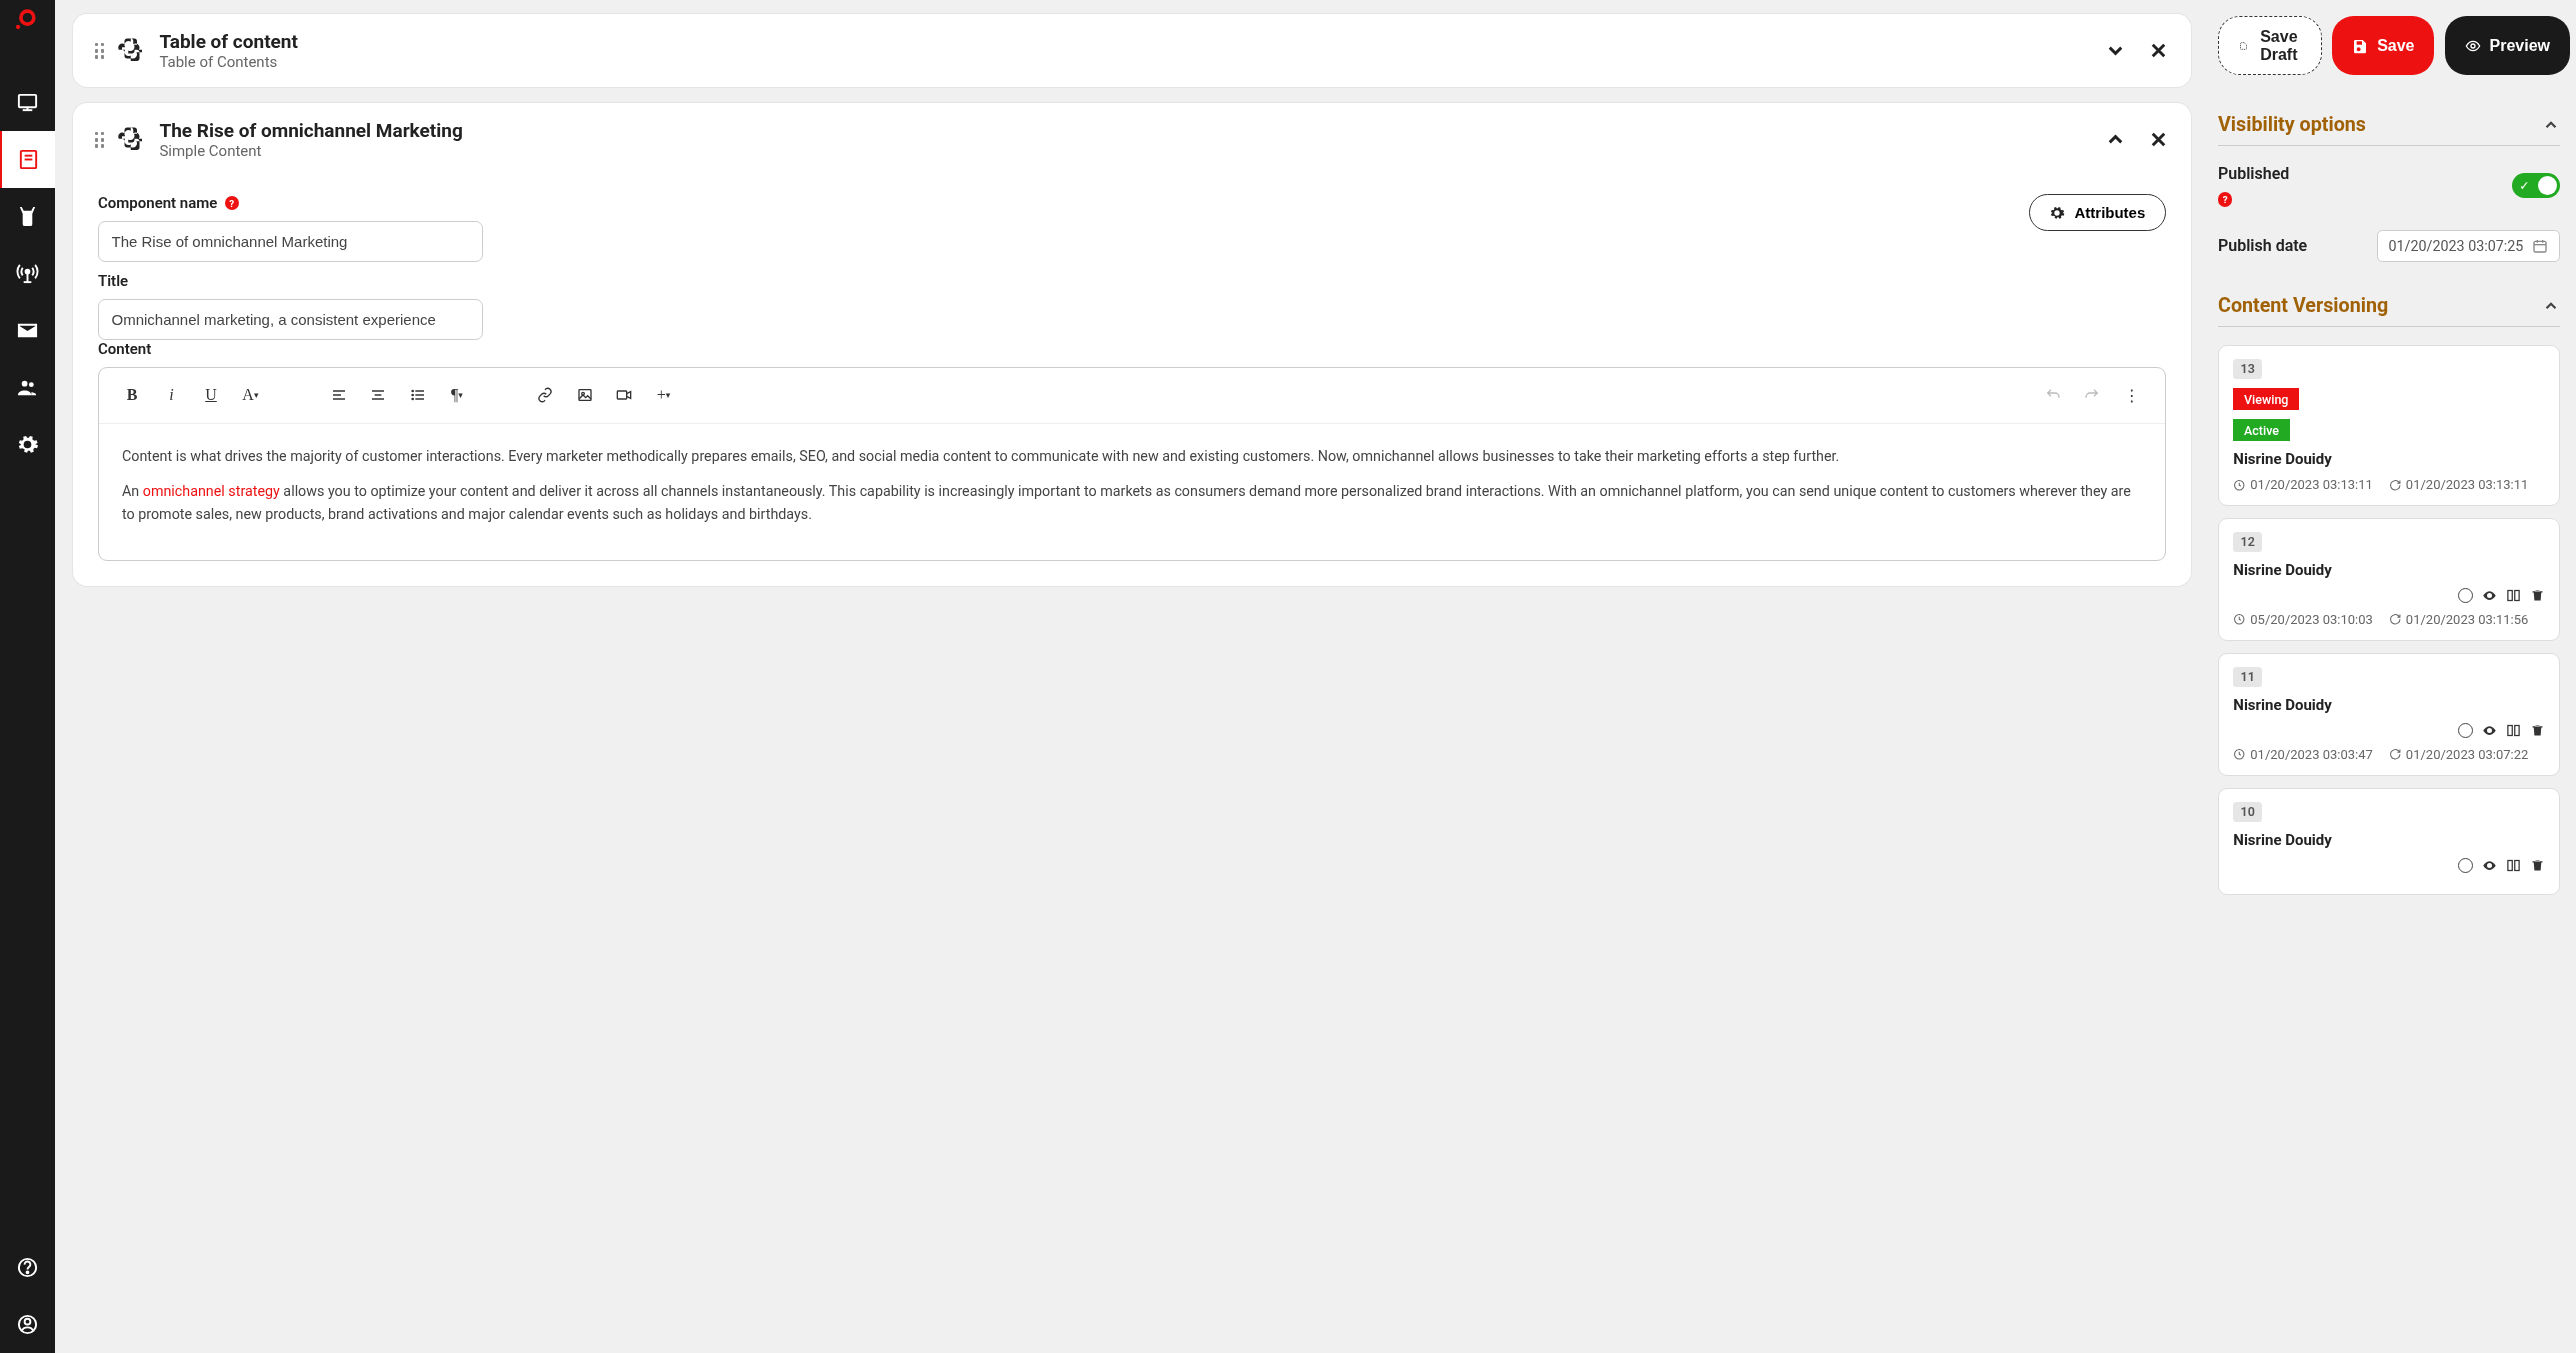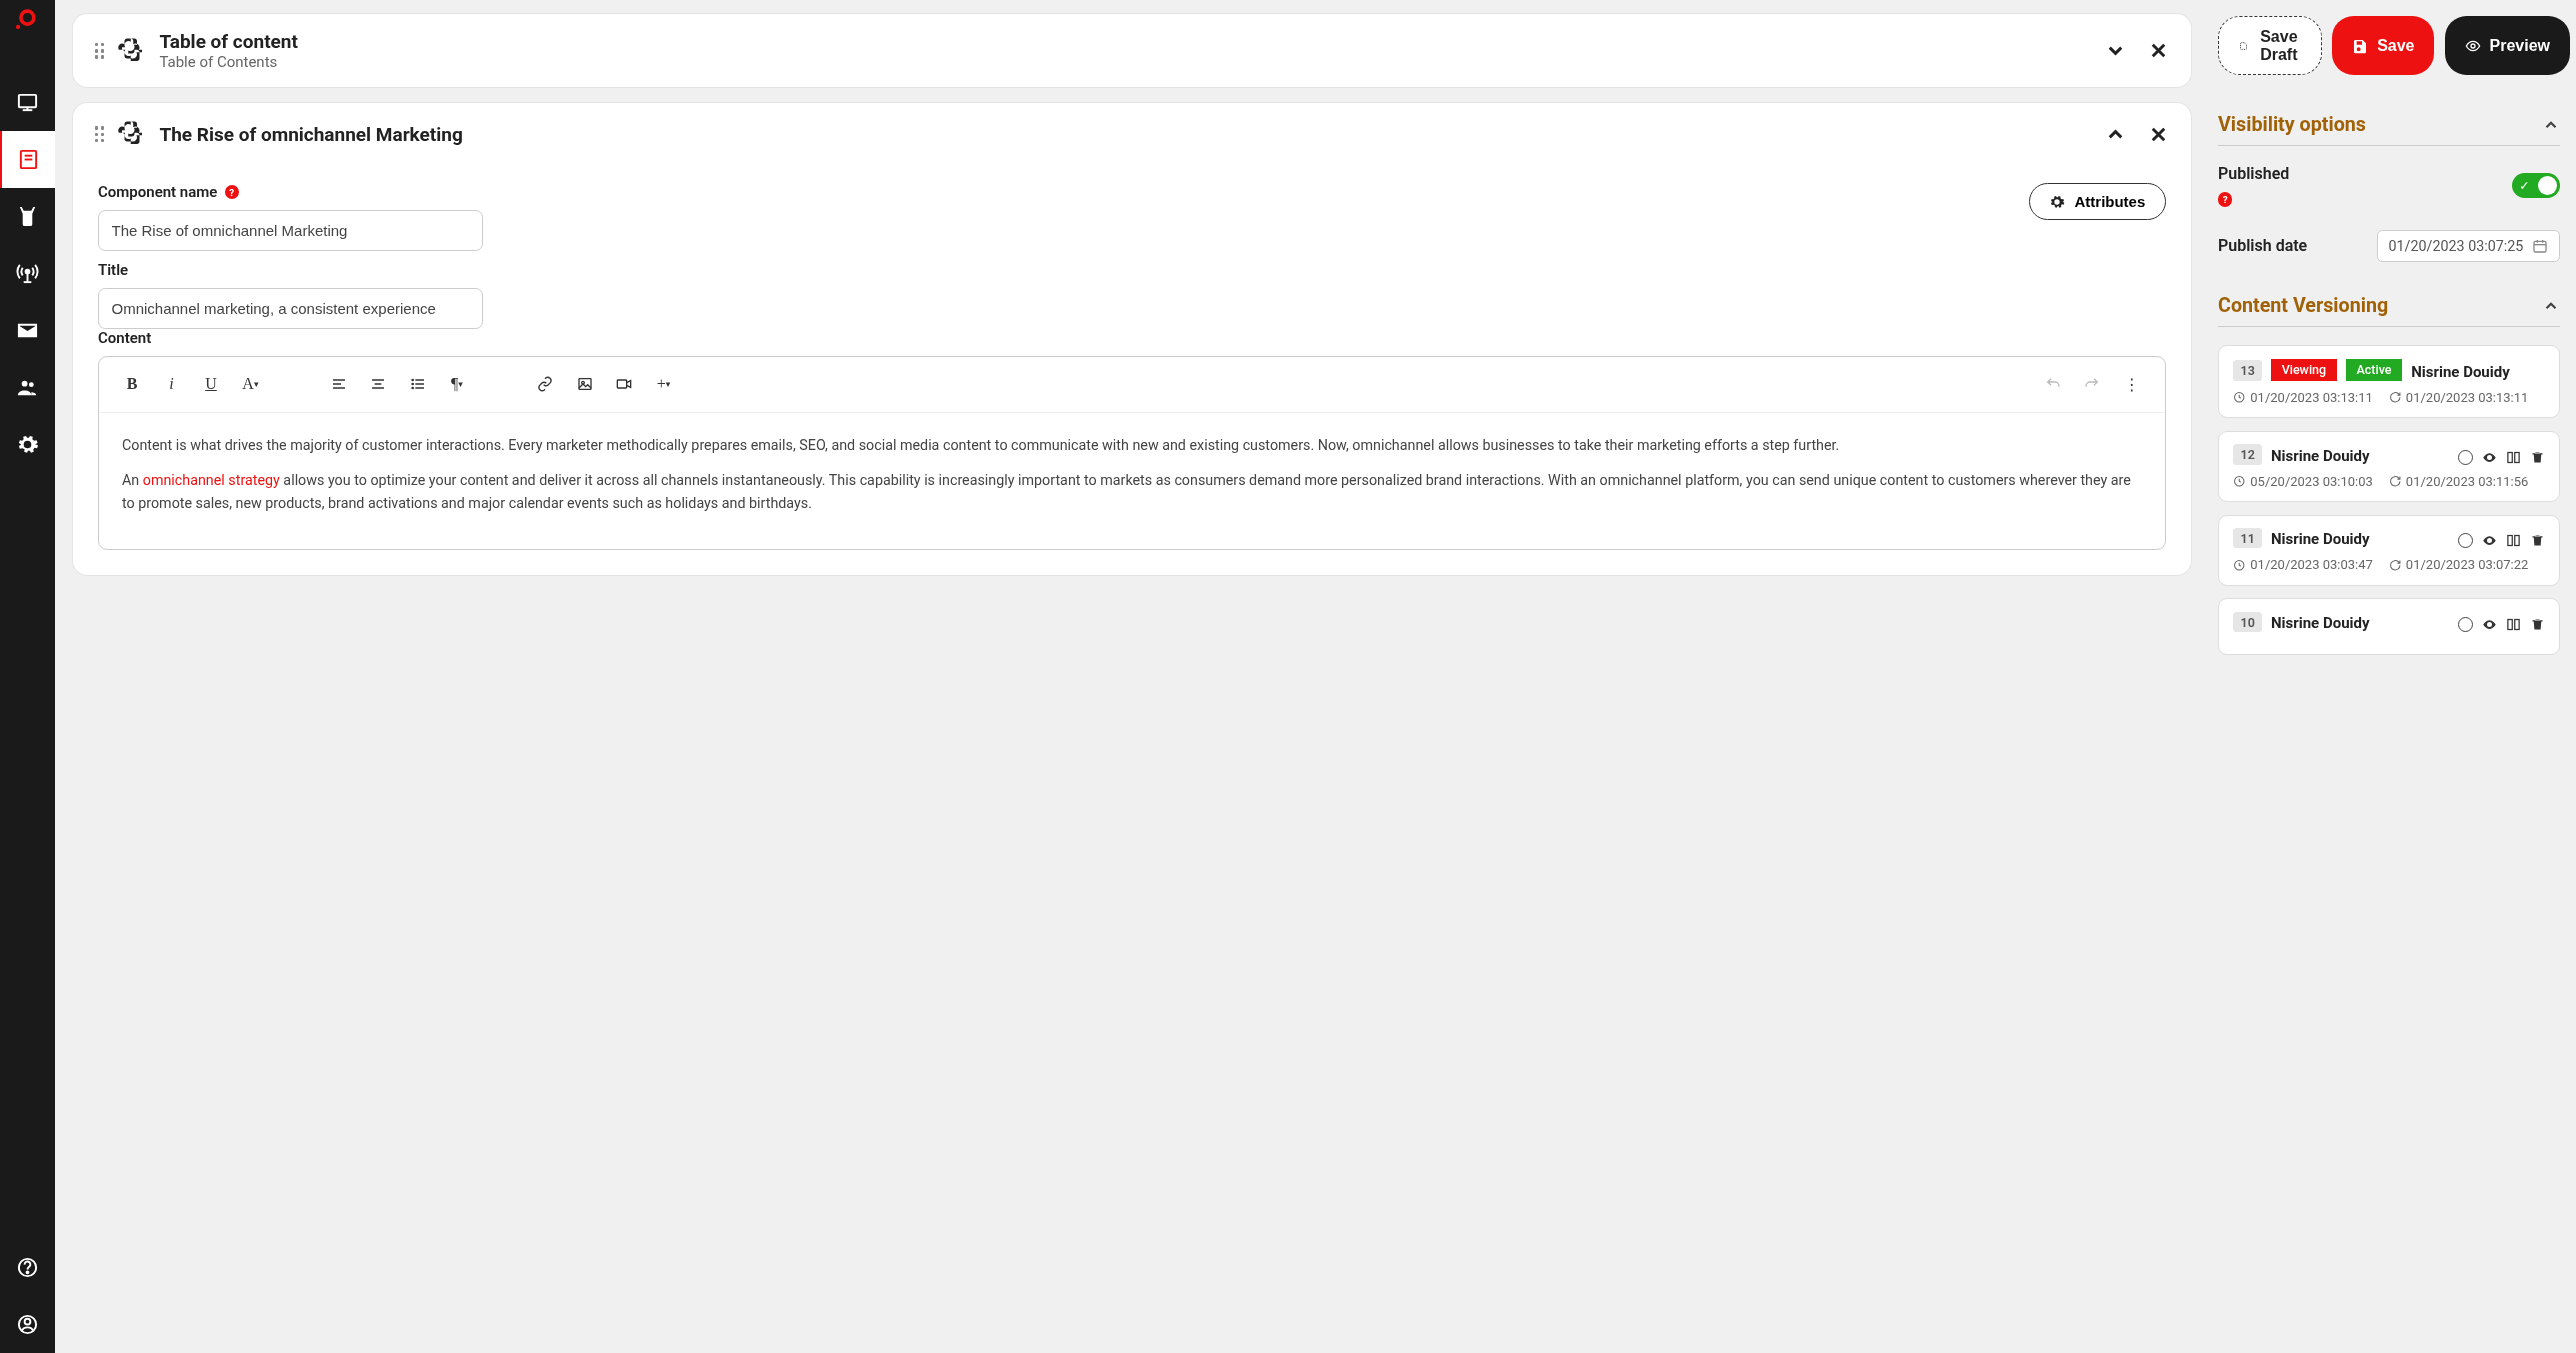--- a/index.html
+++ b/index.html
@@ -65,21 +65,21 @@
 
 .opt-row { display:flex; justify-content:space-between; align-items:center; margin-bottom:23px; }
 .opt-label { font-size:16px; font-weight:600; display:flex; gap:9px;flex-direction:column; }
 .toggle { width:48px; height:25px; background:#2a2; border-radius:12.5px; position:relative; cursor:pointer; display:flex; align-items:center; }
 .toggle-check { position:absolute; left:7.2px; color:#fff; font-size:12.5px; }
 .toggle-knob { position:absolute; right:2.7px; width:19.7px; height:19.7px; background:#fff; border-radius:50%; }
 .date-input { padding:7.2px 10.7px; border:0.9px solid #ccc; border-radius:5.4px; font-size:14.3px; color:#555; display:flex; align-items:center; gap:9px; background:#fff; }
 
 
 .version-card { border:0.9px solid #ddd; border-radius:9px; padding:12.5px 14.3px; margin-bottom:12.5px; background:#fff; }
-.vc-top { display:flex; align-items:flex-end; gap:9px; margin-bottom:9px; }
+.vc-top { display:flex; align-items:flex-start; gap:9px; margin-bottom:9px;flex-direction:column; }
 .vc-num { background:#e6e6e6; color:#555; padding:2.7px 7.2px; border-radius:3.6px; font-size:12.5px; font-weight:600; }
 .vc-badge { padding:3.6px 10.7px; border-radius:0; font-size:12.5px; color:#fff; font-weight:500; }
 .vc-badge.viewing { background:#e11; }
 .vc-badge.active { background:#2a2; }
 .vc-user { font-size:15px; font-weight:700; }
 .vc-actions { margin-left:auto; display:flex; gap:9px; align-items:center; }
 .vc-actions svg, .vc-actions span { width:15px; height:15px; cursor:pointer; color:#444; }
 .vc-dates { display:flex; gap:16px; color:#666; font-size:13px; align-items:center; }
 .vc-dates span { display:flex; align-items:center; gap:4.5px; }
 .vc-circle { width:12.5px; height:12.5px; border:1.8px solid #444; border-radius:50%; display:inline-block; }
@@ -195,20 +195,21 @@
             <span class="drag-dot"></span>
             <span class="drag-dot"></span>
             <span class="drag-dot"></span>
             <span class="drag-dot"></span>
         </div>
         <svg class="puzzle-icon" viewBox="0 0 24 24" fill="#222">
             <path d="M20 11h-2.5c.3-.5.5-1.1.5-1.8 0-1.8-1.4-3.2-3.2-3.2-.7 0-1.3.2-1.8.5V4c0-1.1-.9-2-2-2H8c-1.1 0-2 .9-2 2v2.5C5.5 6.2 4.9 6 4.2 6 2.4 6 1 7.4 1 9.2c0 .7.2 1.3.5 1.8H4c1.1 0 2 .9 2 2v3c0 1.1.9 2 2 2h3v-2.5c-.5.3-1.1.5-1.8.5-1.8 0-3.2-1.4-3.2-3.2 0-.7.2-1.3.5-1.8H4V9h2.5c-.3-.5-.5-1.1-.5-1.8C6 5.4 7.4 4 9.2 4c.7 0 1.3.2 1.8.5V2h3c1.1 0 2 .9 2 2v3h-2.5c.3.5.5 1.1.5 1.8 0 1.8-1.4 3.2-3.2 3.2-.7 0-1.3-.2-1.8-.5V14h3c1.1 0 2-.9 2-2v-1h2c1.1 0 2 .9 2 2v5c0 1.1-.9 2-2 2h-5v-2.5c.5.3 1.1.5 1.8.5 1.8 0 3.2-1.4 3.2-3.2 0-.7-.2-1.3-.5-1.8H20v-2z"></path>
           </svg>
         <div class="card-titles">
           <div class="card-title">The Rise of omnichannel Marketing</div>
+          <div class="card-subtitle">Simple Content</div>
         </div>
         <div class="card-actions">
           <svg viewBox="0 0 24 24" fill="none" stroke="#222" stroke-width="3">
               <path d="M6 15l6-6 6 6"></path>
             </svg>
           <svg viewBox="0 0 24 24" fill="none" stroke="#222" stroke-width="3">
               <path d="M6 6l12 12M18 6L6 18"></path>
             </svg>
         </div>
       </div>

